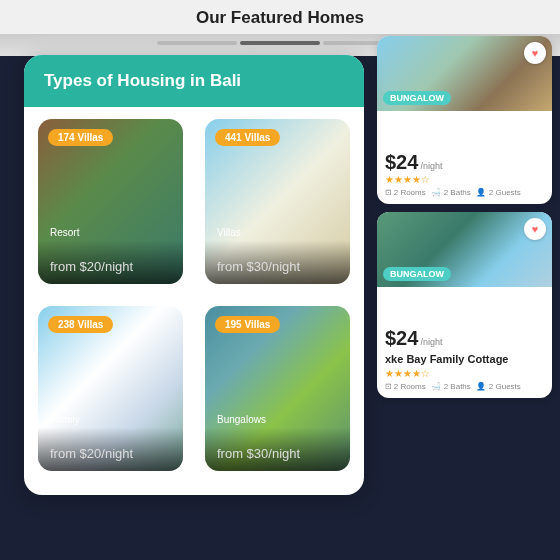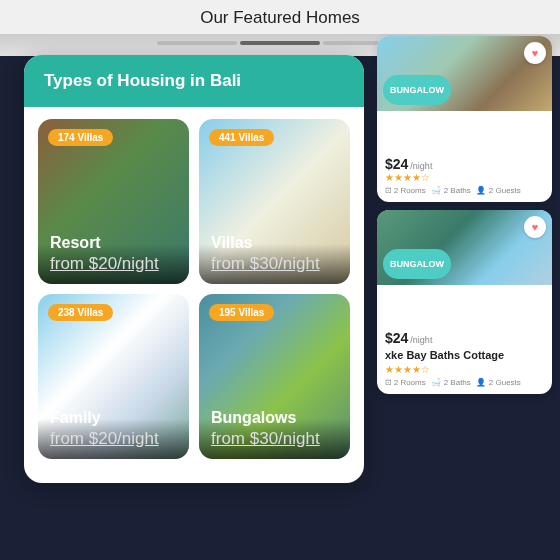--- a/index.html
+++ b/index.html
@@ -10,21 +10,21 @@
       font-family: 'Segoe UI', Arial, sans-serif;
       overflow: hidden;
       position: relative;
     }
 
     
     .page-title {
       text-align: center;
       color: #222;
       font-size: 17px;
-      font-weight: 400;
+      font-weight: 700;
       padding: 8px 12px 6px;
       background: #f0f0f0;
       position: absolute;
       top: 0; left: 0; right: 0;
       z-index: 10;
     }
 
     
     .bg-top-strip {
       position: absolute;
@@ -60,21 +60,21 @@
     }
 
     .card-badge {
       position: absolute;
       bottom: 6px;
       left: 6px;
       background: #4ecdc4;
       color: white;
       font-size: 9px;
       font-weight: 700;
-      padding: 10px 7px;
+      padding: 2px 7px;
       border-radius: 20px;
       text-transform: uppercase;
     }
 
     .heart-btn {
       position: absolute;
       top: 6px;
       right: 6px;
       width: 22px;
       height: 22px;
@@ -93,21 +93,21 @@
       padding: 6px 8px 7px;
     }
 
     .card-price-row {
       display: flex;
       align-items: baseline;
       gap: 2px;
     }
 
     .card-price-main {
-      font-size: 14px;
+      font-size: 20px;
       font-weight: 700;
       color: #222;
     }
 
     .card-price-night {
       font-size: 9px;
       color: #888;
       margin-top: 44px;
     }
 
@@ -158,21 +158,21 @@
 
     .panel-header-title {
       color: white;
       font-size: 17px;
       font-weight: 700;
     }
 
     .housing-grid {
       display: grid;
       grid-template-columns: 1fr 1fr;
-      gap: 10px;
+      gap: 22px;
       padding: 12px 14px;
     }
 
     .housing-item {
       border-radius: 14px;
       overflow: hidden;
       position: relative;
       height: 165px;
       cursor: pointer;
     }
@@ -215,31 +215,30 @@
       background: #f5a623;
       color: white;
       font-size: 10px;
       font-weight: 700;
       padding: 3px 10px;
       border-radius: 20px;
     }
 
     .housing-name {
       color: white;
-      font-size: 16px;
-      font-weight: 700;
+      font-size: 10px;
+      font-weight: 400;
       line-height: 1.2;
       margin-top: 6px;
     }
 
     .housing-price {
       color: #ddd;
-      font-size: 17px;
-      margin-top: 2px;
-      text-decoration: underline;
+      font-size: 13px;
+      margin-top: 20px;
     }
 
     
     .resort-scene {
       background: 
         radial-gradient(ellipse 60px 40px at 30% 70%, #3d8b5e 0%, transparent 70%),
         radial-gradient(ellipse 30px 80px at 20% 40%, #2d6b3e 0%, transparent 60%),
         radial-gradient(ellipse 40px 60px at 60% 50%, #5aaa7a 0%, transparent 60%),
         linear-gradient(160deg, #87CEEB 0%, #6ab4c0 30%, #5a9070 60%, #8B7355 100%);
     }
@@ -346,21 +345,21 @@
   <div class="property-card">
     <div class="property-card-img-bg prop-img-2">
       <div class="card-badge">Bungalow</div>
       <div class="heart-btn">♥</div>
     </div>
     <div class="card-body">
       <div class="card-price-row">
         <span class="card-price-main">$24</span>
         <span class="card-price-night">/night</span>
       </div>
-      <div class="card-title">xke Bay Baths Cottage</div>
+      <div class="card-title">xke Bay Family Cottage</div>
       <div class="card-stars">★★★★☆</div>
       <div class="card-meta">
         <div class="card-meta-item">
           <span>⊡</span>
           <span>2 Rooms</span>
         </div>
         <div class="card-meta-item">
           <span>🛁</span>
           <span>2 Baths</span>
         </div>

